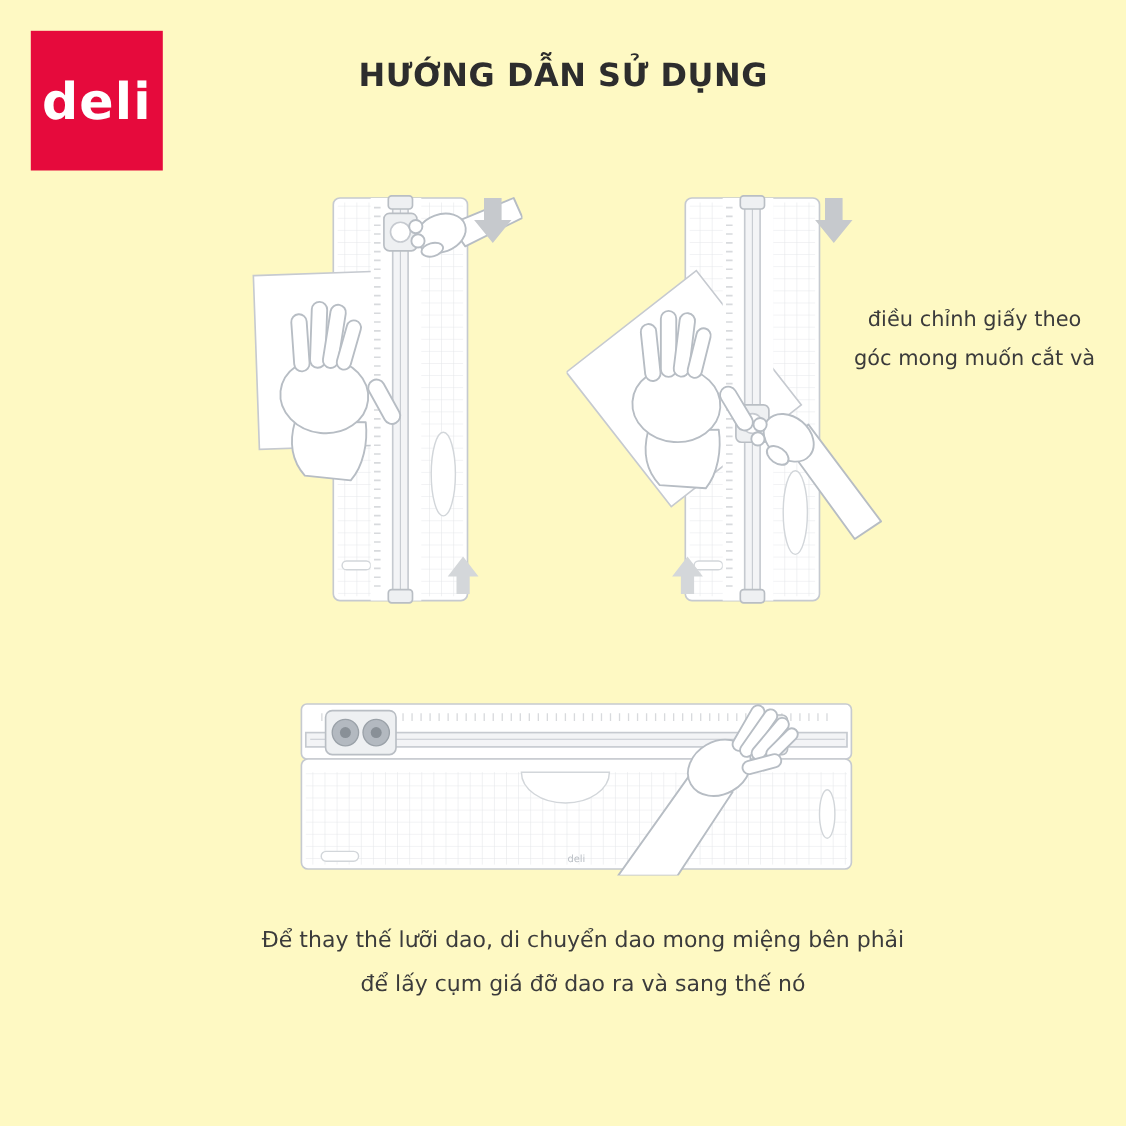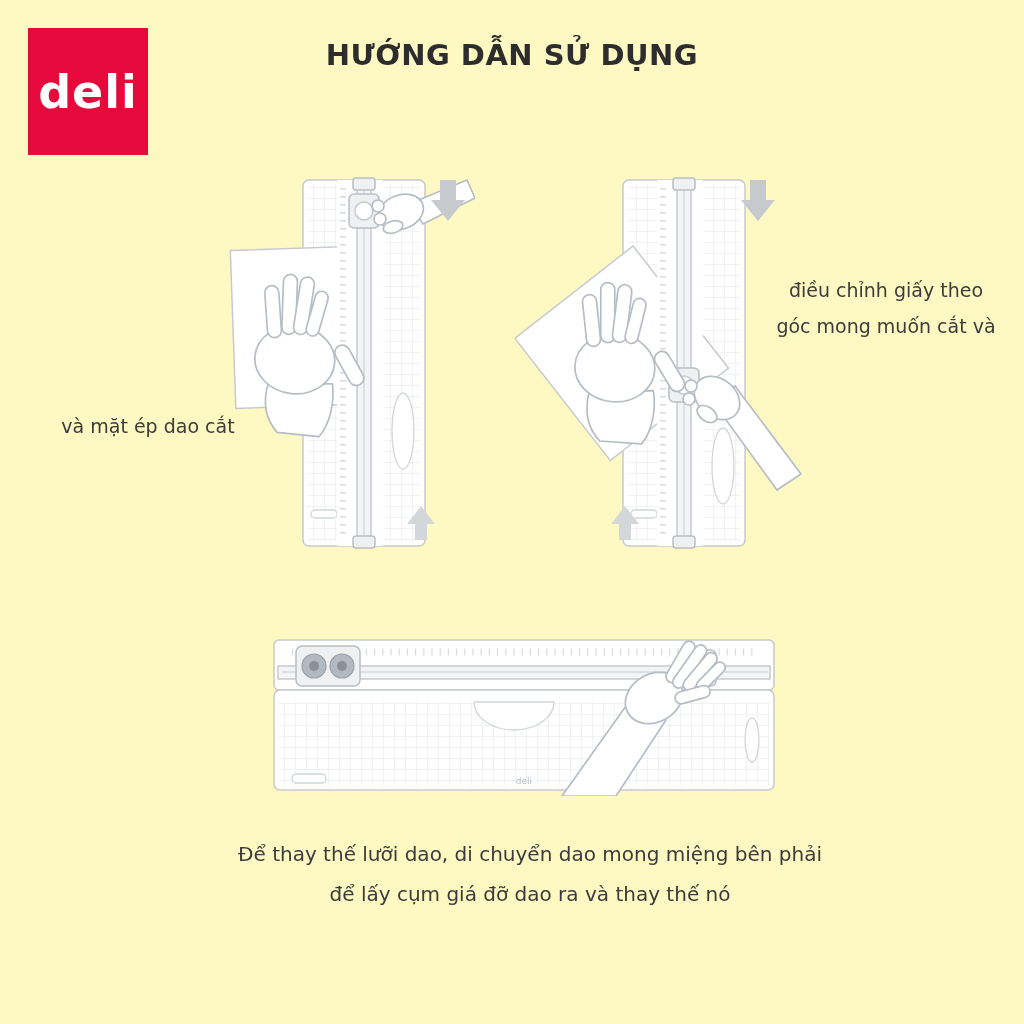--- a/index.html
+++ b/index.html
@@ -1,21 +1,21 @@
 <!DOCTYPE html>
 <html><head>
 <meta charset="utf-8">
 <style>
   html,body{margin:0;padding:0;background:#fff;}
   .page{position:relative;width:1024px;height:1024px;background:#fef9c3;overflow:hidden;
         font-family:"DejaVu Sans","Liberation Sans",sans-serif;color:#3b3b3b;}
   .logo{position:absolute;left:28px;top:28px;width:120px;height:127px;
         display:flex;align-items:center;justify-content:center;}
   .logo-text{color:#ffffff;font-size:46px;font-weight:bold;letter-spacing:1px;}
-  .title{position:absolute;top:34px;left:0;right:0;text-align:center;margin:4px;
+  .title{position:absolute;top:34px;left:0;right:0;text-align:center;margin:17px;
          font-size:29px;font-weight:700;letter-spacing:0.5px;color:#2d2d2d;}
   .caption{position:absolute;text-align:center;font-size:19px;line-height:36px;color:#3b3b3b;}
   .caption-1{left:14px;top:408px;width:268px;}
   .caption-2{left:764px;top:256px;width:244px;margin-top:16px;}
   .caption-3{left:112px;top:834px;width:836px;font-size:20px;line-height:40px;}
   .illus{position:absolute;}
   .illus-1{left:225px;top:176px;}
   .illus-2{left:515px;top:176px;}
   .illus-3{left:262px;top:626px;}
   
@@ -106,21 +106,20 @@
 
     <g transform="translate(208,4)">
       <path d="M7,0 h16 v20 h9 l-17,21 -17,-21 h9 z" class="s-arrow"></path>
     </g>
     <g transform="translate(182,330)">
       <path d="M14,0 l14,18 h-8 v16 h-12 v-16 h-8 z" class="s-arrow-light"></path>
     </g>
   </svg>
 
   <div class="caption caption-1">
-    <div>và mặt ép dao cắt</div>
   </div>
 
   <svg class="illus illus-2" width="290" height="375" viewBox="0 0 290 375">
     <g>
       <rect x="108" y="4" width="122" height="366" rx="6" class="s-fill"></rect>
       <rect x="112" y="8" width="114" height="358" rx="4" fill="url(#gridp)" stroke="none"></rect>
       <ellipse cx="208" cy="290" rx="11" ry="38" class="s-soft"></ellipse>
       <rect x="116" y="334" width="26" height="8" rx="4" class="s-soft"></rect>
     </g>
 
@@ -211,16 +210,16 @@
           <rect x="-6" width="11" height="36" rx="5.5" class="s-hand"></rect>
         </g>
       <g transform="translate(448,64) rotate(75)">
           <rect x="-6" width="12" height="36" rx="6" class="s-hand"></rect>
         </g>
     </g>
   </svg>
 
   <div class="caption caption-3">
     <div>Để thay thế lưỡi dao, di chuyển dao mong miệng bên phải</div>
-    <div>để lấy cụm giá đỡ dao ra và thay thế nó</div>
+    <div>để lấy cụm giá đỡ dao ra và sang thế nó</div>
   </div>
 
 </div>
 
 </body></html>

